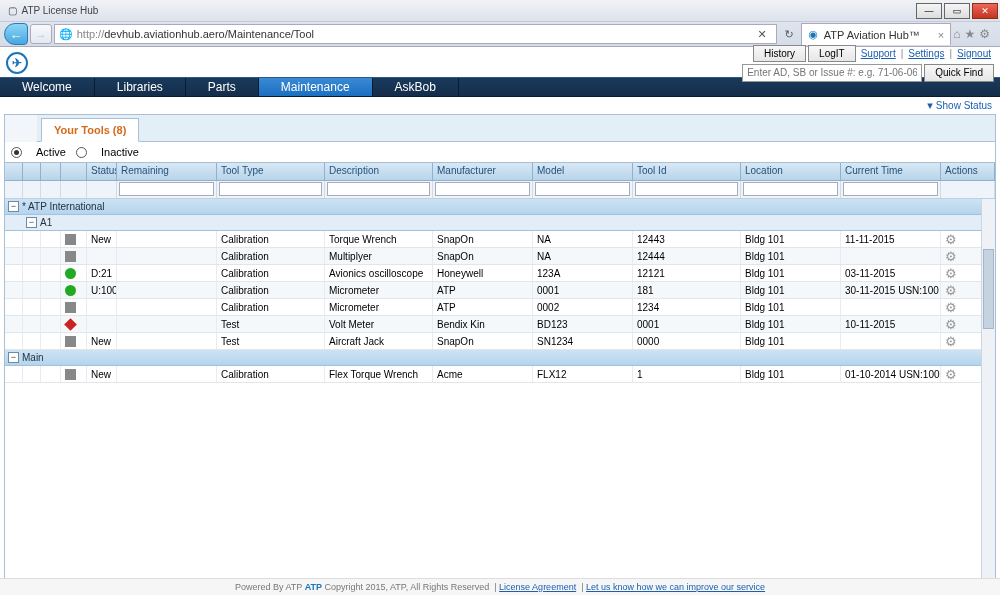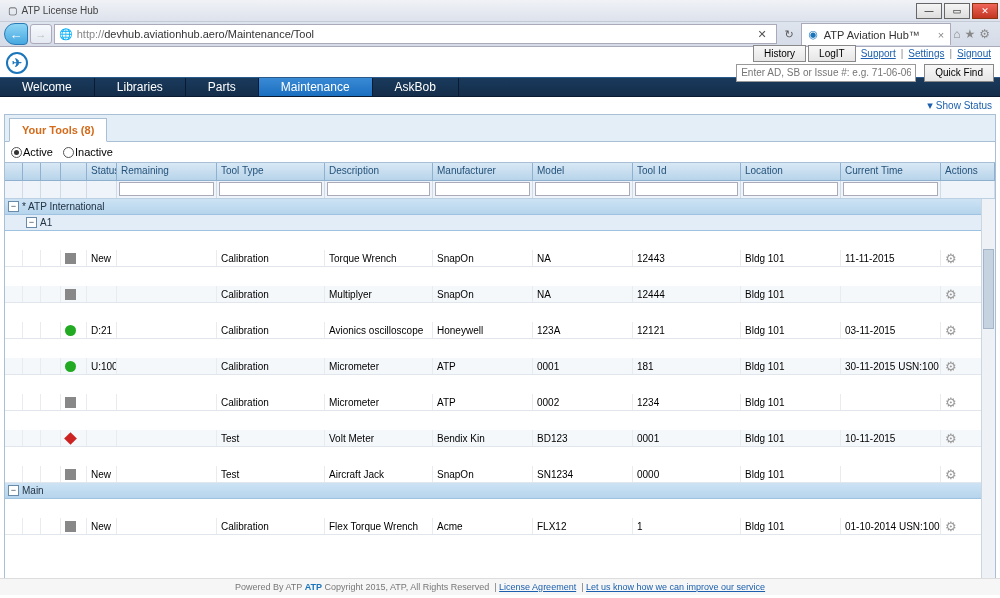--- a/index.html
+++ b/index.html
@@ -28,40 +28,40 @@
 .logo { display: flex; align-items: center; gap: 4px; }
 .logo-icon { width: 22px; height: 22px; border: 2px solid #1b75bb; border-radius: 50%; display: flex; align-items: center; justify-content: center; color: #1b75bb; font-weight: bold; font-size: 12px; }
 .logo-text { font-size: 16px; letter-spacing: 1px; }
 .logo-text b { color: #1b75bb; font-weight: bold; }
 .logo-text span { color: #7a8; font-weight: normal; }
 .header-right { margin-left: auto; display: flex; flex-direction: column; align-items: flex-end; gap: 2px; }
 .hr-links { display: flex; align-items: center; gap: 2px; font-size: 10px; }
 .hr-btn { border: 1px solid #888; background: linear-gradient(#f8f8f8, #e6e6e6); padding: 2px 10px; cursor: pointer; font-size: 10px; }
 .hr-link { color: #1b5fae; text-decoration: underline; padding: 0 3px; cursor: pointer; }
 .hr-sep { color: #888; }
-.hr-search { display: flex; gap: 8px; padding-left: 27px; }
+.hr-search { display: flex; gap: 2px; padding-left: 27px; }
 .hr-search input { width: 180px; height: 18px; border: 1px solid #999; padding: 0 4px; font-size: 10px; color: #888; }
 
 
 .nav-bar { height: 20px; background: linear-gradient(#1a3a5c, #142d4a); display: flex; border-top: 1px solid #2a5a8c; border-bottom: 1px solid #0a1a30; }
 .nav-item { padding: 0 22px; display: flex; align-items: center; color: #fff; font-size: 12px; cursor: pointer; border-right: 1px solid #0a1a30; }
 .nav-item.active { background: linear-gradient(#3a8ad5, #1b6fc0); }
 
 
 .show-status { text-align: right; padding: 2px 8px; }
 .show-status a { color: #1b5fae; font-size: 10px; cursor: pointer; }
 .show-status .chev { color: #1b5fae; }
 
 
 .content-box { border: 1px solid #a8bfd6; margin: 0 4px; background: #f2f6fa; }
-.tab-hdr { border-bottom: 1px solid #a8bfd6; background: #e4eef7; padding: 0; }
+.tab-hdr { border-bottom: 1px solid #a8bfd6; background: #e4eef7; padding: 0; margin-left: 32px; }
 .tab-btn { display: inline-block; background: #fff; border: 1px solid #a8bfd6; border-bottom: 1px solid #fff; padding: 5px 12px; margin: 3px 0 -1px 4px; color: #d46a1a; font-weight: bold; font-size: 11px; }
 
 .filter-row { display: flex; align-items: center; padding: 4px 6px; gap: 10px; background: #fff; }
-.radio-lbl { display: flex; align-items: center; gap: 1px; cursor: pointer; }
+.radio-lbl { display: flex; align-items: center; gap: 14px; cursor: pointer; }
 .radio { width: 11px; height: 11px; border: 1px solid #555; border-radius: 50%; display: inline-flex; align-items: center; justify-content: center; }
 .radio.checked::after { content: ''; width: 5px; height: 5px; background: #333; border-radius: 50%; }
 .filter-right { margin-left: auto; display: flex; gap: 3px; align-items: center; }
 .btn { border: 1px solid #888; background: linear-gradient(#f8f8f8, #e4e4e4); padding: 2px 8px; cursor: pointer; font-size: 11px; }
 .print-icon { width: 16px; height: 14px; background: #aab; cursor: pointer; margin-left: 4px; }
 
 
 .grid { background: #fff; border-top: 1px solid #a8bfd6; position: relative; height: 432px; overflow: hidden; }
 .grid-header { display: flex; background: linear-gradient(#d8e8f5, #b8d4ea); border-bottom: 1px solid #8fb0cf; height: 18px; }
 .gh { border-right: 1px solid #8fb0cf; padding: 2px 4px; font-size: 10px; color: #24527a; white-space: nowrap; overflow: hidden; }
@@ -70,21 +70,21 @@
 .fi input { width: 100%; height: 14px; border: 1px solid #aab; font-size: 10px; padding: 0 2px; }
 
 .c-exp1 { width: 18px; } .c-exp2 { width: 18px; } .c-flag { width: 20px; } .c-stat { width: 26px; }
 .c-status { width: 30px; } .c-remain { width: 100px; } .c-type { width: 108px; } .c-desc { width: 108px; }
 .c-mfr { width: 100px; } .c-model { width: 100px; } .c-tid { width: 108px; } .c-loc { width: 100px; }
 .c-time { width: 100px; } .c-act { flex: 1; min-width: 30px; }
 
 .group-row { background: linear-gradient(#cde3f4, #b5d4ec); border-bottom: 1px solid #9ec2e0; height: 16px; display: flex; align-items: center; font-size: 10px; color: #234; }
 .group-row.sub { background: #e2edf7; }
 .exp-box { width: 11px; height: 11px; border: 1px solid #6a8aaa; background: #fff; display: flex; align-items: center; justify-content: center; font-size: 9px; line-height: 1; cursor: pointer; margin: 0 3px; color: #345; }
-.data-row { display: flex; height: 17px; border-bottom: 1px solid #e0e6ec; align-items: stretch; font-size: 10px; margin-top: 19px; }
+.data-row { display: flex; height: 17px; border-bottom: 1px solid #e0e6ec; align-items: stretch; font-size: 10px; }
 .data-row:nth-child(even) { background: #f5f8fb; }
 .dc { border-right: 1px solid #e8ecf0; padding: 2px 4px; overflow: hidden; white-space: nowrap; display: flex; align-items: center; }
 .st-box { width: 11px; height: 11px; background: #888; }
 .st-box.red { background: #c22; transform: rotate(45deg); width: 9px; height: 9px; margin: 1px; }
 .st-green { width: 11px; height: 11px; background: #2a2; border-radius: 50%; }
 .gear { color: #999; cursor: pointer; font-size: 13px; }
 .scroll-track { position: absolute; right: 0; top: 36px; bottom: 0; width: 14px; background: #eef2f6; border-left: 1px solid #ccd5e0; }
 .scroll-thumb { position: absolute; left: 1px; right: 1px; top: 50px; height: 80px; background: #c5d2e0; border: 1px solid #a5b5c8; }
 
 

